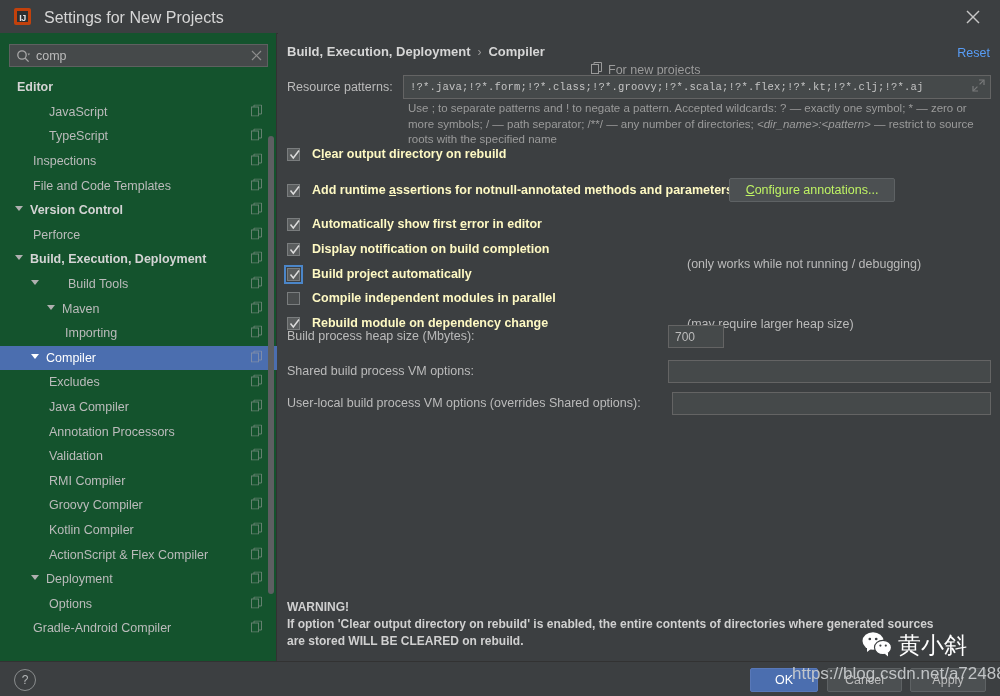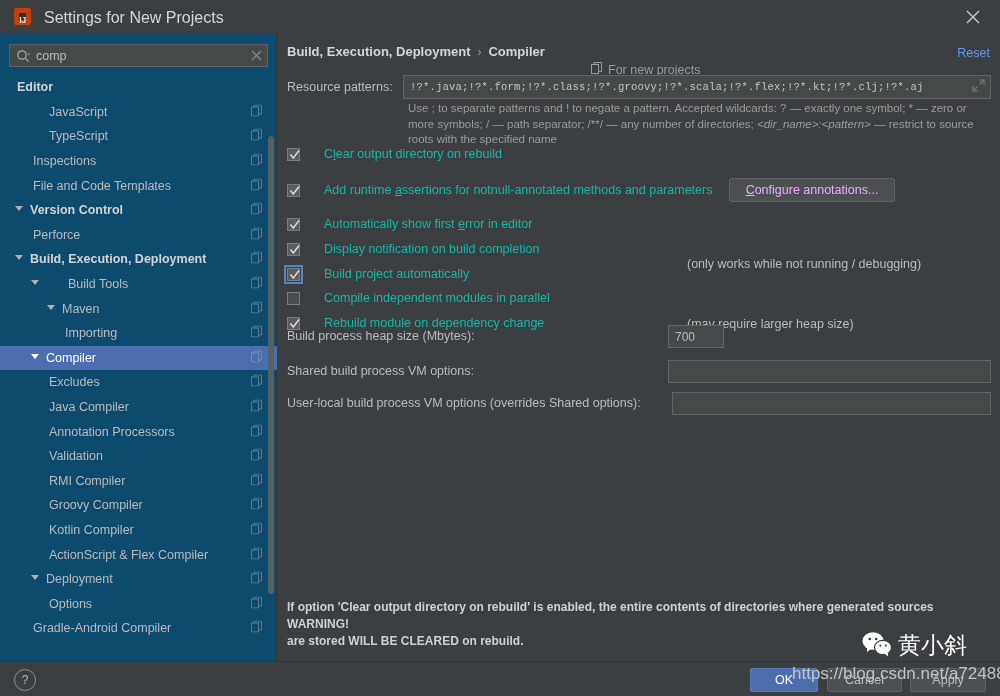--- a/index.html
+++ b/index.html
@@ -22,21 +22,21 @@
   .titlebar {
     position: absolute; left: 0; top: 0;
     width: 1000px; height: 33px;
     background: #3c3f41;
     border-bottom: 1px solid #323232;
   }
   .title-logo {
     position: absolute; left: 14px; top: 8px;
     width: 17px; height: 17px;
     background: #2c2f31;
-    border: 5px solid #c2410c;
+    border: 3px solid #c2410c;
     border-radius: 2px;
     box-sizing: border-box;
   }
   .title-logo-text {
     position: absolute; left: 0; top: 0;
     width: 100%; height: 100%;
     font-size: 9px; font-weight: bold;
     color: #e3e3e3;
     line-height: 15px; text-align: center;
     letter-spacing: -0.5px;
@@ -50,21 +50,21 @@
     position: absolute; right: 10px; top: 4px;
     width: 34px; height: 26px;
     cursor: pointer;
   }
   .close-btn svg { position: absolute; left: 10px; top: 6px; }
 
   
   .sidebar {
     position: absolute; left: 0; top: 33px;
     width: 277px; height: 628px;
-    background: #0c4a6e;
+    background: #14532d;
     border-right: 1px solid #323232;
     box-sizing: border-box;
   }
   .search-wrap {
     position: absolute; left: 9px; top: 11px;
     width: 259px; height: 23px;
     background: #45494a;
     border: 1px solid #5e6060;
     box-sizing: border-box;
     display: flex; align-items: center;
@@ -216,39 +216,40 @@
     border: 1px solid #7a7d7e;
     box-sizing: border-box;
     flex: 0 0 auto;
     position: relative;
     cursor: pointer;
   }
   .cb.unchecked { background: #4a4d4e; }
   .cb.focused { outline: 2px solid #4b86c9; outline-offset: 1px; }
   .cb svg { position: absolute; left: 1px; top: 0px; }
   .cb-label {
-    margin-left: 24px;
+    margin-left: 12px;
     font-size: 12.5px;
-    color: #14b8a6;
-    white-space: nowrap;
+    color: #fef9c3;
+    white-space: nowrap;
+    font-weight: bold;
   }
   .cb-label u { text-decoration: underline; }
   .side-note {
     position: absolute;
     font-size: 12.5px;
     color: #bbbbbb;
     white-space: nowrap;
   }
   .btn {
     position: absolute;
     background: #4c5052;
     border: 1px solid #5e6264;
     box-sizing: border-box;
     font-size: 12.5px;
-    color: #f0abfc;
+    color: #bef264;
     display: flex; align-items: center; justify-content: center;
     cursor: pointer;
     border-radius: 2px;
   }
   .btn u { text-decoration: underline; }
 
   .warning {
     position: absolute; left: 9px; top: 566px;
     width: 700px;
     font-size: 12px; font-weight: bold;
@@ -629,22 +630,22 @@
     <div class="textfield" style="left:390px; top:327px; width:323px; height:23px;">
       <span style="padding-left:6px;"></span>
     </div>
 
     <div class="row-label" style="left:9px; top:363px;">User-local build process VM options (overrides Shared options):</div>
     <div class="textfield" style="left:394px; top:359px; width:319px; height:23px;">
       <span style="padding-left:6px;"></span>
     </div>
 
     <div class="warning">
+      <div>WARNING!</div>
       <div>If option 'Clear output directory on rebuild' is enabled, the entire contents of directories where generated sources</div>
-      <div>WARNING!</div>
       <div>are stored WILL BE CLEARED on rebuild.</div>
     </div>
   </div>
 
   <div class="bottombar">
     <div class="help-circle">?</div>
     <div class="dlg-btn primary" style="left:750px; width:68px;">OK</div>
     <div class="dlg-btn normal" style="left:827px; width:75px;">Cancel</div>
     <div class="dlg-btn normal" style="left:910px; width:76px;">Apply</div>
   </div>

